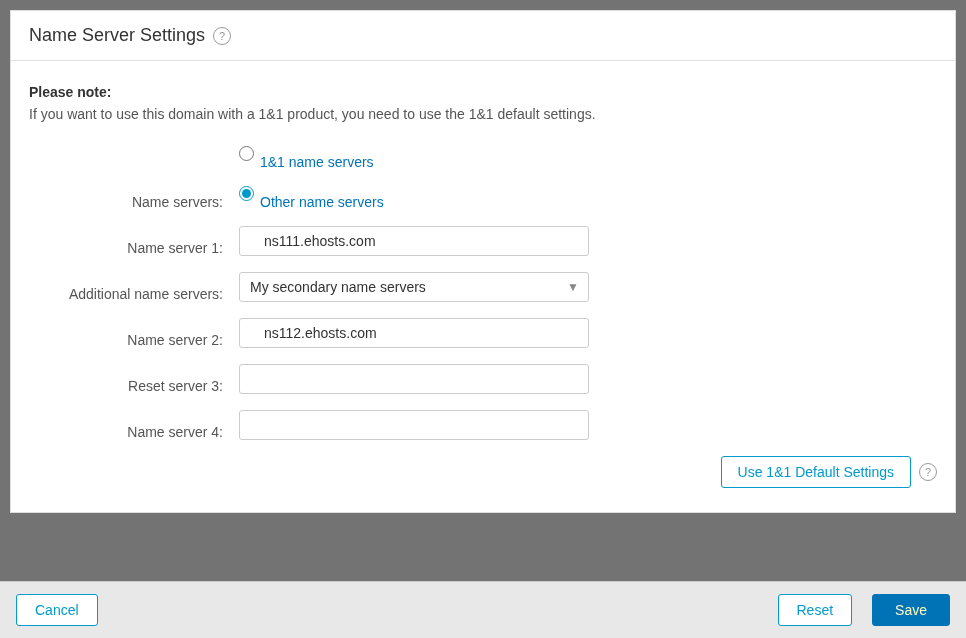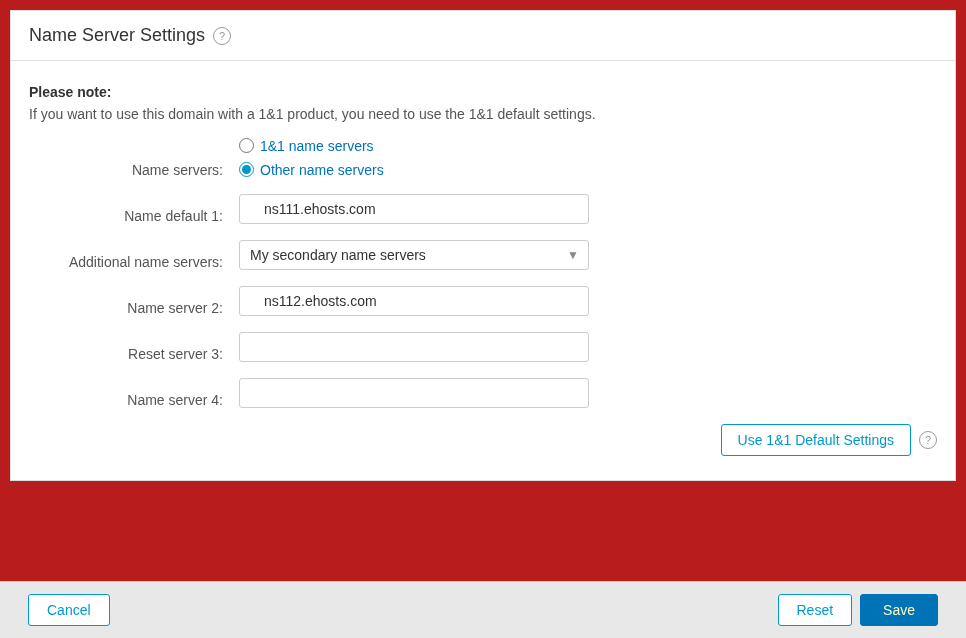--- a/index.html
+++ b/index.html
@@ -7,21 +7,21 @@
       font-family: Arial, sans-serif;
       font-size: 14px;
       background: #e8e8e8;
       display: flex;
       flex-direction: column;
       height: 638px;
       width: 966px;
     }
     .main-content {
       flex: 1;
-      background: #b91c1c;
+      background: #737373;
       padding: 0;
       overflow: hidden;
     }
     .panel {
       background: #fff;
       border: 1px solid #ddd;
       margin: 10px;
       padding: 0;
     }
     .panel-header {
@@ -90,20 +90,21 @@
     }
     .radio-option input[type="radio"] {
       accent-color: #0099cc;
       width: 15px;
       height: 15px;
       cursor: pointer;
     }
     .radio-label {
       color: #0073b6;
       cursor: pointer;
+      margin-top: 16px;
     }
     .text-input {
       width: 100%;
       max-width: 350px;
       padding: 6px 24px;
       border: 1px solid #ccc;
       border-radius: 3px;
       font-size: 14px;
       color: #333;
       outline: none;
@@ -148,33 +149,33 @@
       border: 1px solid #0099cc;
       background: #fff;
       color: #0099cc;
       border-radius: 3px;
       font-size: 14px;
       cursor: pointer;
     }
     .footer-bar {
       background: #e8e8e8;
       border-top: 1px solid #ccc;
-      padding: 12px 28px;
+      padding: 12px 16px;
       display: flex;
       justify-content: space-between;
       align-items: center;
       flex-shrink: 0;
     }
     .footer-left {
       display: flex;
       gap: 8px;
     }
     .footer-right {
       display: flex;
-      gap: 8px;
+      gap: 20px;
     }
     .btn-cancel {
       padding: 7px 18px;
       border: 1px solid #0099cc;
       background: #fff;
       color: #0099cc;
       border-radius: 3px;
       font-size: 14px;
       cursor: pointer;
     }
@@ -222,21 +223,21 @@
             </label>
             <label class="radio-option">
               <input type="radio" name="nameserver_type" value="other" checked="" style="">
               <span class="radio-label">Other name servers</span>
             </label>
           </div>
         </div>
       </div>
 
       <div class="form-row">
-        <div class="form-label">Name default 1:</div>
+        <div class="form-label">Name server 1:</div>
         <div class="form-control">
           <input type="text" class="text-input" value="ns111.ehosts.com" style="">
         </div>
       </div>
 
       <div class="form-row">
         <div class="form-label">Additional name servers:</div>
         <div class="form-control">
           <div class="select-wrapper">
             <select class="select-input">

